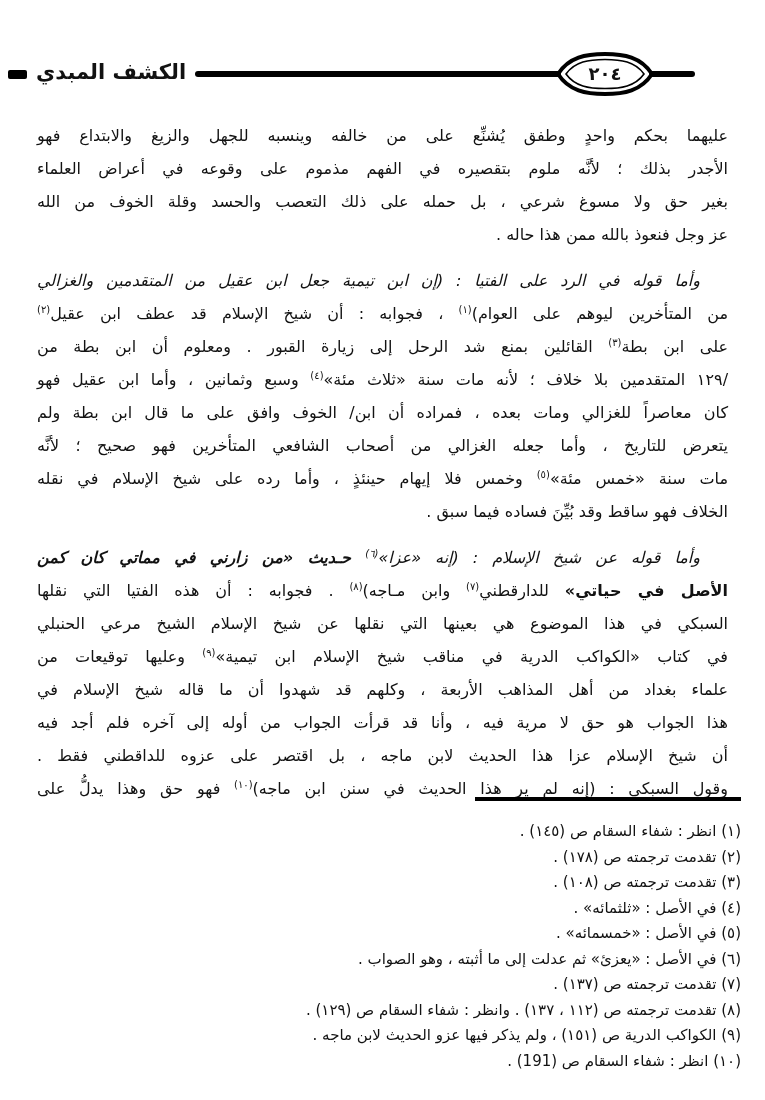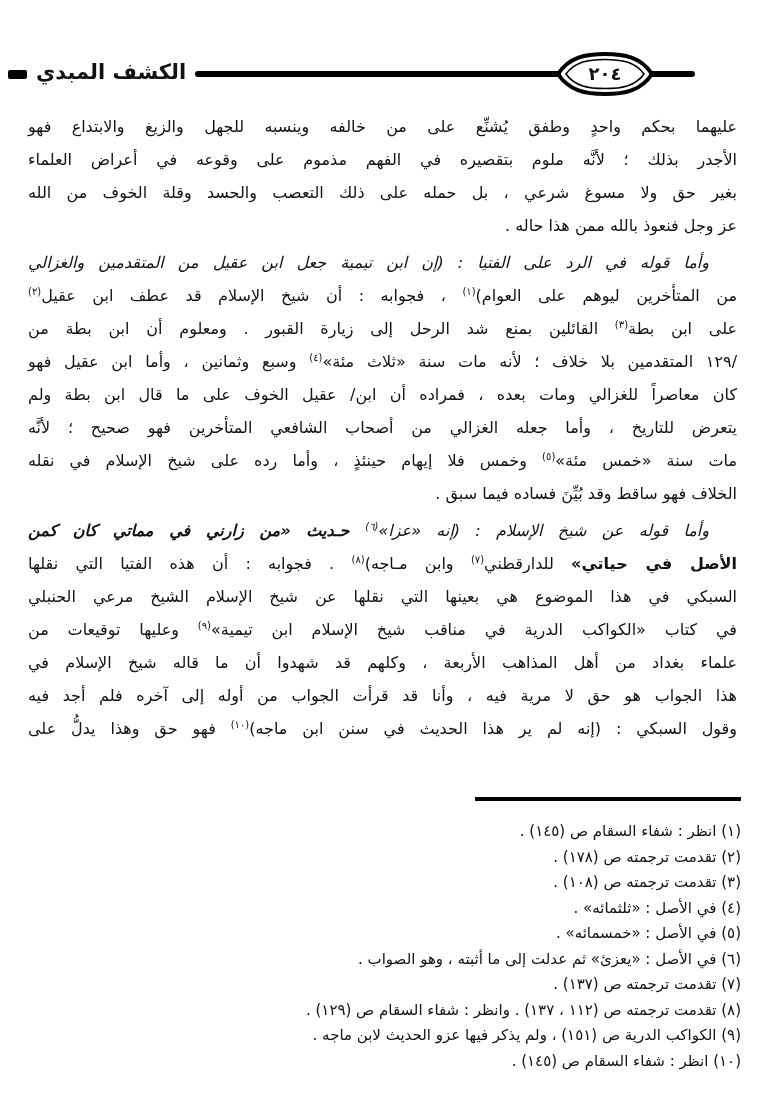--- a/index.html
+++ b/index.html
@@ -36,21 +36,21 @@
   .cart .num{
     position:absolute;inset:0;
     display:flex;align-items:center;justify-content:center;
     font-weight:bold;font-size:18px;direction:rtl;padding-bottom:2px;
   }
 
   
   .body-text{
     position:absolute;top:106px;right:24px;left:24px;
   }
-  .para{margin:4px;}
+  .para{margin:13px;}
   .para + .para{margin-top:4px;}
   .para.indent .line:first-child{padding-right:28px;font-style:italic;}
   .line{
     height:33px;line-height:33px;
     font-size:16px;
     text-align:justify;
     text-align-last:justify;
   }
   .line.last{text-align-last:right;}
   .line sup{font-size:10px;line-height:0;vertical-align:super;}
@@ -94,44 +94,45 @@
         <div class="line"><span>عليهما بحكم واحدٍ وطفق يُشنِّع على من خالفه وينسبه للجهل والزيغ والابتداع فهو</span></div>
         <div class="line"><span>الأجدر بذلك ؛ لأنَّه ملوم بتقصيره في الفهم مذموم على وقوعه في أعراض العلماء</span></div>
         <div class="line"><span>بغير حق ولا مسوغ شرعي ، بل حمله على ذلك التعصب والحسد وقلة الخوف من الله</span></div>
         <div class="line last"><span>عز وجل فنعوذ بالله ممن هذا حاله .</span></div>
       </div>
       <div class="para indent">
         <div class="line"><span>وأما قوله في الرد على الفتيا : (إن ابن تيمية جعل ابن عقيل من المتقدمين والغزالي</span></div>
         <div class="line"><span>من المتأخرين ليوهم على العوام)</span><sup>(١)</sup><span> ، فجوابه : أن شيخ الإسلام قد عطف ابن عقيل</span><sup>(٢)</sup></div>
         <div class="line"><span>على ابن بطة</span><sup>(٣)</sup><span> القائلين بمنع شد الرحل إلى زيارة القبور . ومعلوم أن ابن بطة من</span></div>
         <div class="line"><span>/١٢٩ المتقدمين بلا خلاف ؛ لأنه مات سنة «ثلاث مئة»</span><sup>(٤)</sup><span> وسبع وثمانين ، وأما ابن عقيل فهو</span></div>
-        <div class="line"><span>كان معاصراً للغزالي ومات بعده ، فمراده أن ابن/ عقيل الخوف على ما قال ابن بطة ولم</span></div>
+        <div class="line"><span>كان معاصراً للغزالي ومات بعده ، فمراده أن ابن/ الخوف وافق على ما قال ابن بطة ولم</span></div>
         <div class="line"><span>يتعرض للتاريخ ، وأما جعله الغزالي من أصحاب الشافعي المتأخرين فهو صحيح ؛ لأنَّه</span></div>
         <div class="line"><span>مات سنة «خمس مئة»</span><sup>(٥)</sup><span> وخمس فلا إيهام حينئذٍ ، وأما رده على شيخ الإسلام في نقله</span></div>
         <div class="line last"><span>الخلاف فهو ساقط وقد بُيِّنَ فساده فيما سبق .</span></div>
       </div>
       <div class="para indent">
         <div class="line"><span>وأما قوله عن شيخ الإسلام : (إنه «عزا»</span><sup>(٦)</sup><span class="b"> حـديث «من زارني في مماتي كان كمن</span></div>
         <div class="line"><span class="b">الأصل في حياتي»</span><span> للدارقطني</span><sup>(٧)</sup><span> وابن مـاجه)</span><sup>(٨)</sup><span> . فجوابه : أن هذه الفتيا التي نقلها</span></div>
         <div class="line"><span>السبكي في هذا الموضوع هي بعينها التي نقلها عن شيخ الإسلام الشيخ مرعي الحنبلي</span></div>
         <div class="line"><span>في كتاب «الكواكب الدرية في مناقب شيخ الإسلام ابن تيمية»</span><sup>(٩)</sup><span> وعليها توقيعات من</span></div>
         <div class="line"><span>علماء بغداد من أهل المذاهب الأربعة ، وكلهم قد شهدوا أن ما قاله شيخ الإسلام في</span></div>
         <div class="line"><span>هذا الجواب هو حق لا مرية فيه ، وأنا قد قرأت الجواب من أوله إلى آخره فلم أجد فيه</span></div>
+        <div class="line"><span>أن شيخ الإسلام عزا هذا الحديث لابن ماجه ، بل اقتصر على عزوه للداقطني فقط .</span></div>
         <div class="line"><span>وقول السبكي : (إنه لم ير هذا الحديث في سنن ابن ماجه)</span><sup>(١٠)</sup><span> فهو حق وهذا يدلُّ على</span></div>
       </div>
     </div>
 
   <div class="fn-rule"></div>
 
   <div class="footnotes">
       <div class="fn">(١) انظر : شفاء السقام ص (١٤٥) .</div>
       <div class="fn">(٢) تقدمت ترجمته ص (١٧٨) .</div>
       <div class="fn">(٣) تقدمت ترجمته ص (١٠٨) .</div>
       <div class="fn">(٤) في الأصل : «ثلثمائه» .</div>
       <div class="fn">(٥) في الأصل : «خمسمائه» .</div>
       <div class="fn">(٦) في الأصل : «يعزئ» ثم عدلت إلى ما أثبته ، وهو الصواب .</div>
       <div class="fn">(٧) تقدمت ترجمته ص (١٣٧) .</div>
       <div class="fn">(٨) تقدمت ترجمته ص (١١٢ ، ١٣٧) . وانظر : شفاء السقام ص (١٢٩) .</div>
       <div class="fn">(٩) الكواكب الدرية ص (١٥١) ، ولم يذكر فيها عزو الحديث لابن ماجه .</div>
-      <div class="fn">(١٠) انظر : شفاء السقام ص (١٤٥) .</div>
+      <div class="fn">(١٠) انظر : شفاء السقام ص (191) .</div>
     </div>
 
 </div>
 
 </body></html>

